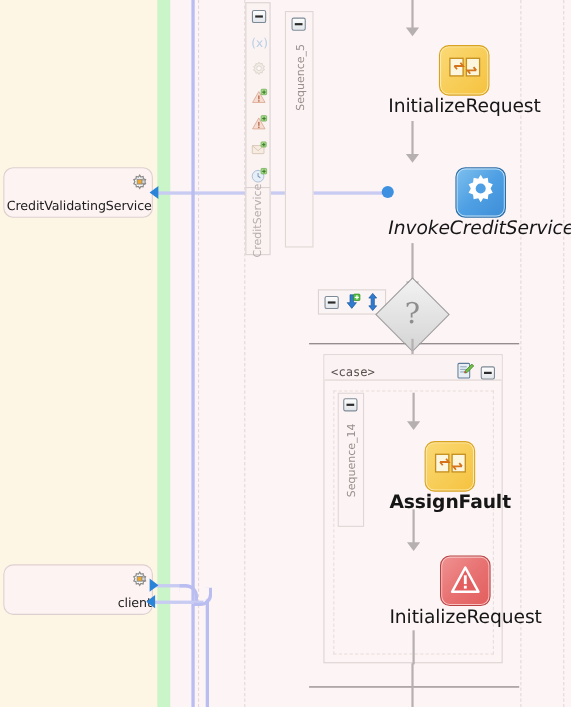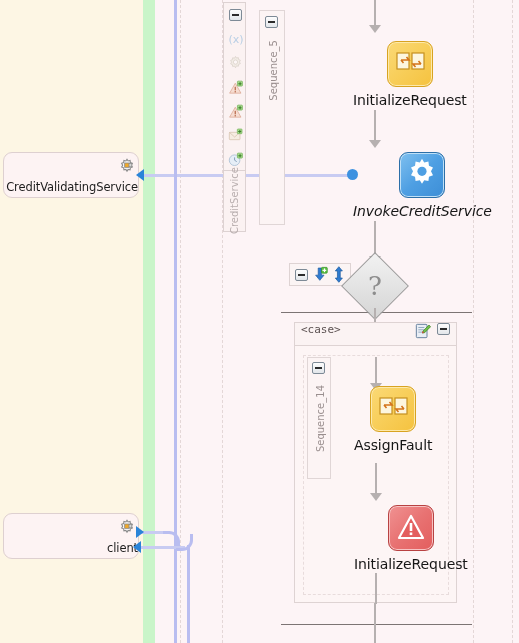--- a/index.html
+++ b/index.html
@@ -75,21 +75,21 @@
   
   .seqbox{position:absolute;box-sizing:border-box;
     background:#fcf4f4;border:1px solid #e0d6d6;}
   .seqbox .seqtitle{writing-mode:vertical-rl;transform:rotate(180deg);
     font-size:10px;color:#9a8f8f;white-space:nowrap;}
 
   
   .node{position:absolute;display:flex;flex-direction:column;
     align-items:center;}
   .nodeicon{width:44px;height:44px;border-radius:9px;position:relative;}
-  .nodelabel{margin-top:5px;font-size:14px;color:#161616;
+  .nodelabel{font-size:17px;color:#161616;
     white-space:nowrap;letter-spacing:-0.1px;}
 
   .ic-assign{background:linear-gradient(135deg,#fbd976 0%,#f8cf5c 45%,#f5c23f 100%);
     border:1px solid #d8a321;box-shadow:inset 0 0 0 1px #fde9ab;}
   .ic-invoke{background:linear-gradient(135deg,#7fc0ef 0%,#4e9fe3 50%,#3d8ed6 100%);
     border:1px solid #2c6fa8;box-shadow:inset 0 0 0 1px #bfe0f7;}
   .ic-throw{background:linear-gradient(135deg,#f09292 0%,#e87272 50%,#e35e5e 100%);
     border:1px solid #b84242;box-shadow:inset 0 0 0 1px #f7c3c3;}
 
   
@@ -103,21 +103,21 @@
   
   #switch-tools{position:absolute;box-sizing:border-box;
     background:#fbf4f4;border:1px solid #ded3d3;height:23px;
     display:flex;align-items:center;gap:5px;padding:0 5px;}
 
   
   #case-box{position:absolute;box-sizing:border-box;
     background:#fdf5f5;border:1px solid #ded3d3;}
   #case-head{box-sizing:border-box;height:23px;
     border-bottom:1px solid #ded3d3;background:#fbf3f3;
-    display:flex;align-items:flex-start;padding:0 6px;}
+    display:flex;align-items:flex-end;padding:0 6px;}
   #case-title{font-size:11px;color:#5a5050;flex:1;
     font-family:"DejaVu Sans Mono",monospace;}
 
   .inner-dash{position:absolute;box-sizing:border-box;
     border:1px dashed #e8dcdc;}
 </style>
 </head>
 <body>
 
 <div id="stage">
@@ -302,21 +302,21 @@
           </span>
       </div>
       <div style="position:absolute;left:0;top:22px;width:24px;height:78px;display:flex;align-items:center;justify-content:center;">
         <span class="seqtitle">Sequence_14</span>
       </div>
     </div>
 
     <div class="flow-v" style="left:80px;top:34px;height:28px;"></div>
     <div class="arrow-d" style="left:75px;top:60px;"></div>
 
-    <div class="node" style="left:59px;top:63px;">
+    <div class="node" style="left:59px;top:78px;font-weight:bold;">
       <div class="nodeicon ic-assign">
         <svg width="44" height="44" viewBox="0 0 44 44">
           <rect x="9" y="11" width="12" height="16" fill="#fdf6df" stroke="#c58f1f" stroke-width="1.2"></rect>
           <rect x="24" y="11" width="12" height="16" fill="#fdf6df" stroke="#c58f1f" stroke-width="1.2"></rect>
           <path d="M13 18 h8 l-2.5 -3 M13 18 l2.5 3" fill="none" stroke="#d4731a" stroke-width="1.6"></path>
           <path d="M33 22 h-8 l2.5 3 M33 22 l-2.5 -3" fill="none" stroke="#d4731a" stroke-width="1.6"></path>
         </svg>
       </div>
       <div class="nodelabel">AssignFault</div>
     </div>

